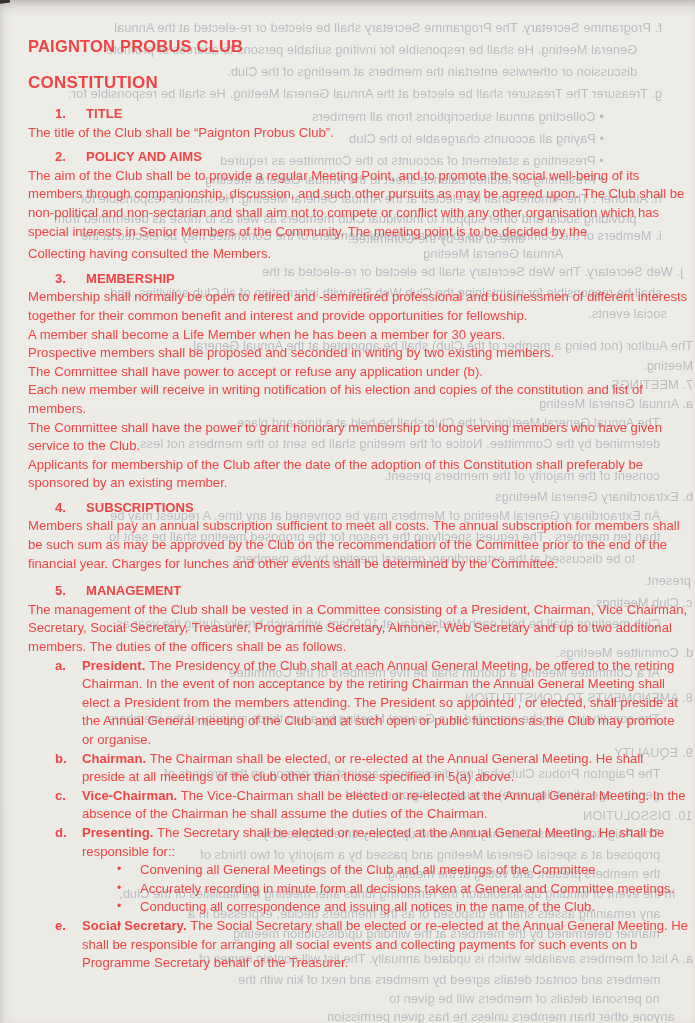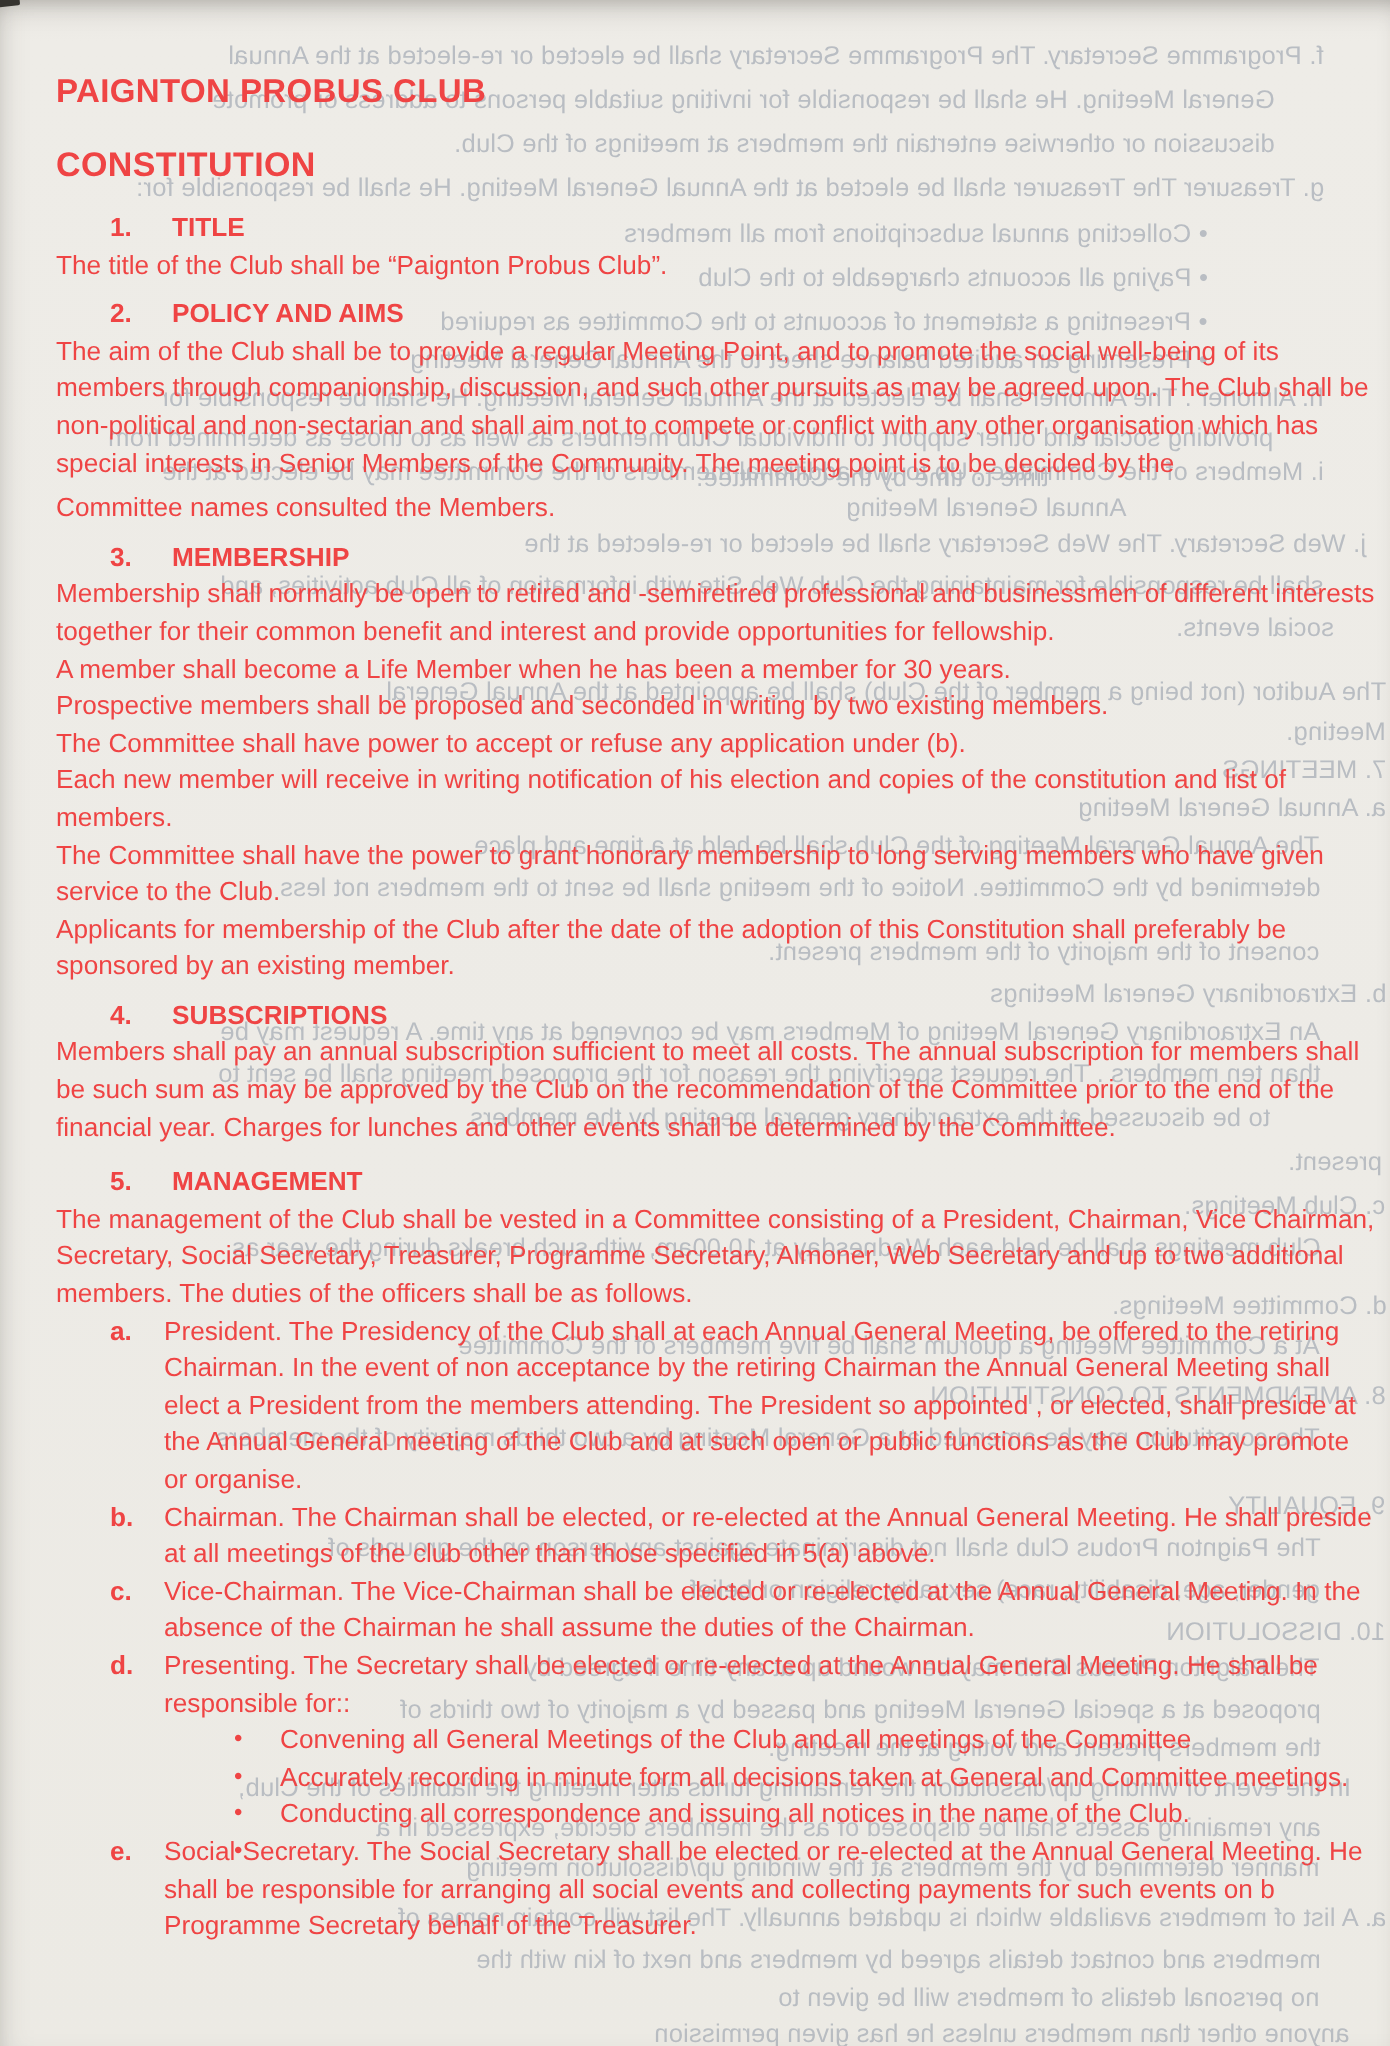--- a/index.html
+++ b/index.html
@@ -36,21 +36,21 @@
   h1{margin:36px 0 0;font-size:16.5px;line-height:20px;letter-spacing:.2px}
   h2{margin:17px 0 12px;font-size:17px;line-height:20px;letter-spacing:.2px}
   .section{margin-bottom:6px}
   .section.big-gap{margin-top:9px}
   .sec-head{font-weight:bold;padding-left:27px;margin:3px 0 0;display:flex}
   .sec-num{width:31px;flex:none}
   .para{margin:0}
   .para.spaced{margin-top:4px}
   .item{position:relative;padding-left:54px}
   .item .letter{position:absolute;left:27px;top:0;font-weight:bold}
-  .item .label{font-weight:normal}
+  .item .label{font-weight:bold}
   .bullet{position:relative;padding-left:112px}
   .bullet .dot{position:absolute;left:89px;top:-1px;font-size:12px}
 </style>
 </head>
 <body>
 
 <div class="bleed" id="bleed">
     <span style="top: 20px; right: 33px; color: rgb(181, 186, 192);">f.   Programme Secretary. The  Programme Secretary shall be elected or re-elected at the Annual</span>
     <span style="top: 42px; right: 58px; color: rgb(181, 186, 192);">General Meeting. He shall be responsible for inviting suitable persons to address  or promote</span>
     <span style="top: 64px; right: 58px; color: rgb(181, 186, 192);">discussion or otherwise entertain the members at meetings of the Club.</span>
@@ -111,21 +111,21 @@
           <span>TITLE</span>
         </div>
         <div class="para">The title of the Club shall be “Paignton Probus Club”.</div>
       </div>
       <div class="section">
         <div class="sec-head">
           <span class="sec-num">2.</span>
           <span>POLICY AND AIMS</span>
         </div>
         <div class="para">The aim of the Club shall be to provide a regular Meeting Point, and to promote the social well-being of its members through companionship, discussion, and such other pursuits as may be agreed upon. The Club shall be non-political and non-sectarian and shall aim not to compete or conflict with any other organisation which has special interests in Senior Members of the Community. The meeting point is to be decided by the</div>
-        <div class="para spaced">Committee names consulted the Members.</div>
+        <div class="para spaced">Collecting having consulted the Members.</div>
       </div>
       <div class="section">
         <div class="sec-head">
           <span class="sec-num">3.</span>
           <span>MEMBERSHIP</span>
         </div>
         <div class="para">Membership shall normally be open to retired and -semiretired professional and businessmen of different interests together for their common benefit and interest and provide opportunities for fellowship.</div>
         <div class="para">A member shall become a Life Member when he has been a member for 30 years.</div>
         <div class="para">Prospective members shall be proposed and seconded in writing by two existing members.</div>
         <div class="para">The Committee shall have power to accept or refuse any application under (b).</div>

